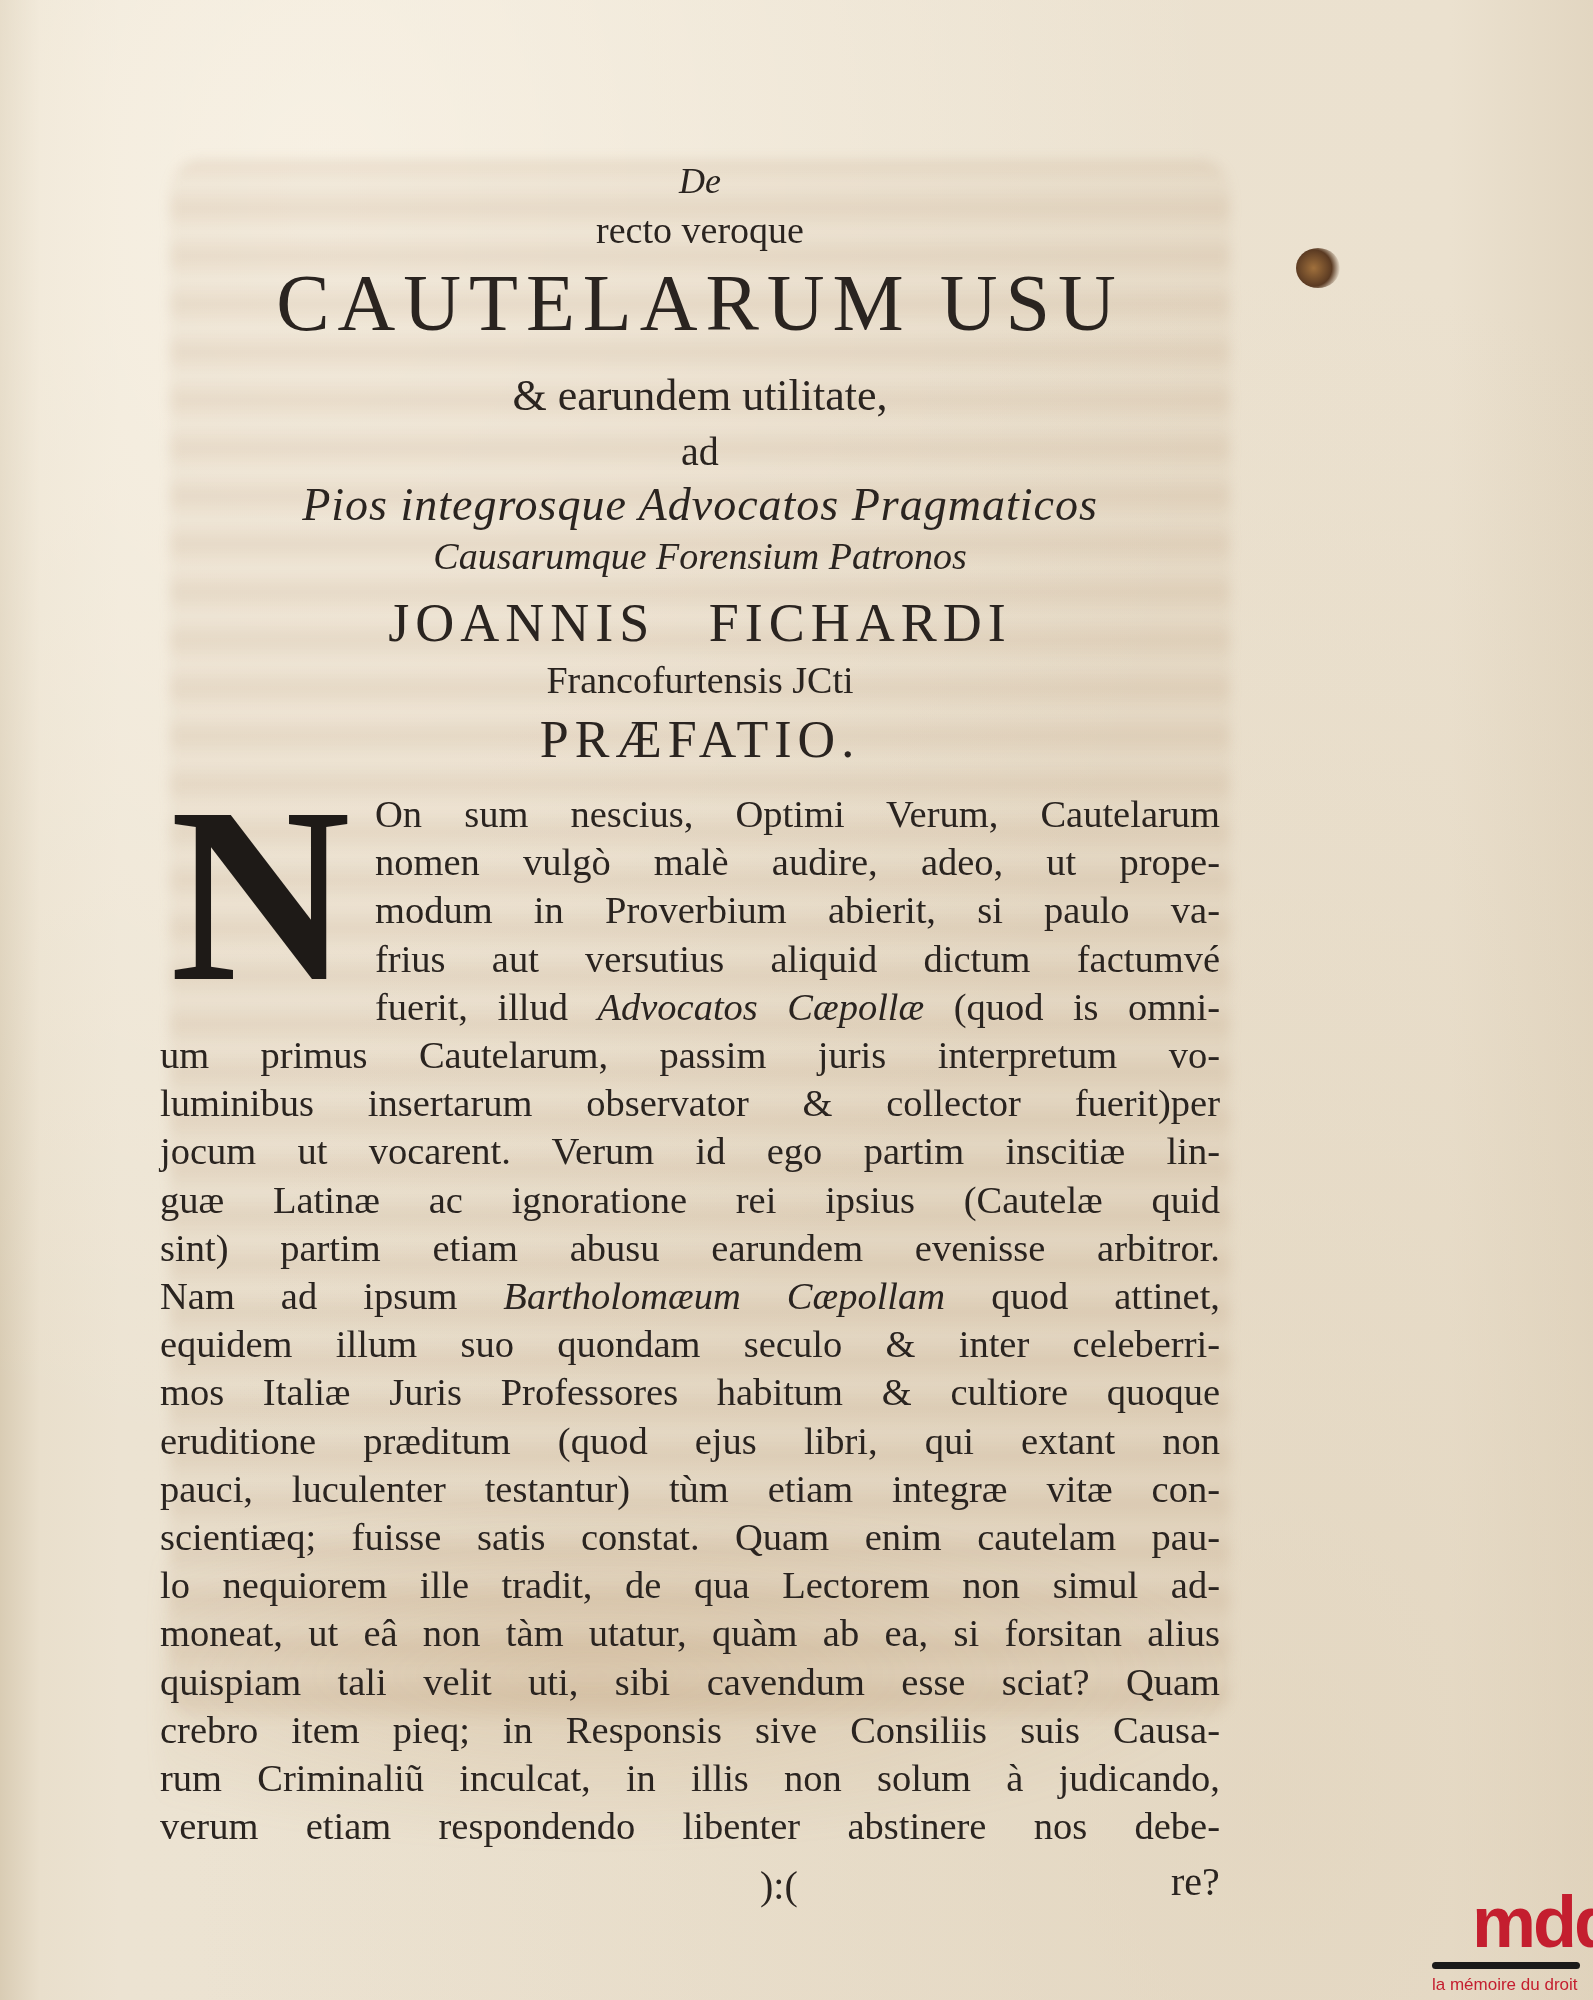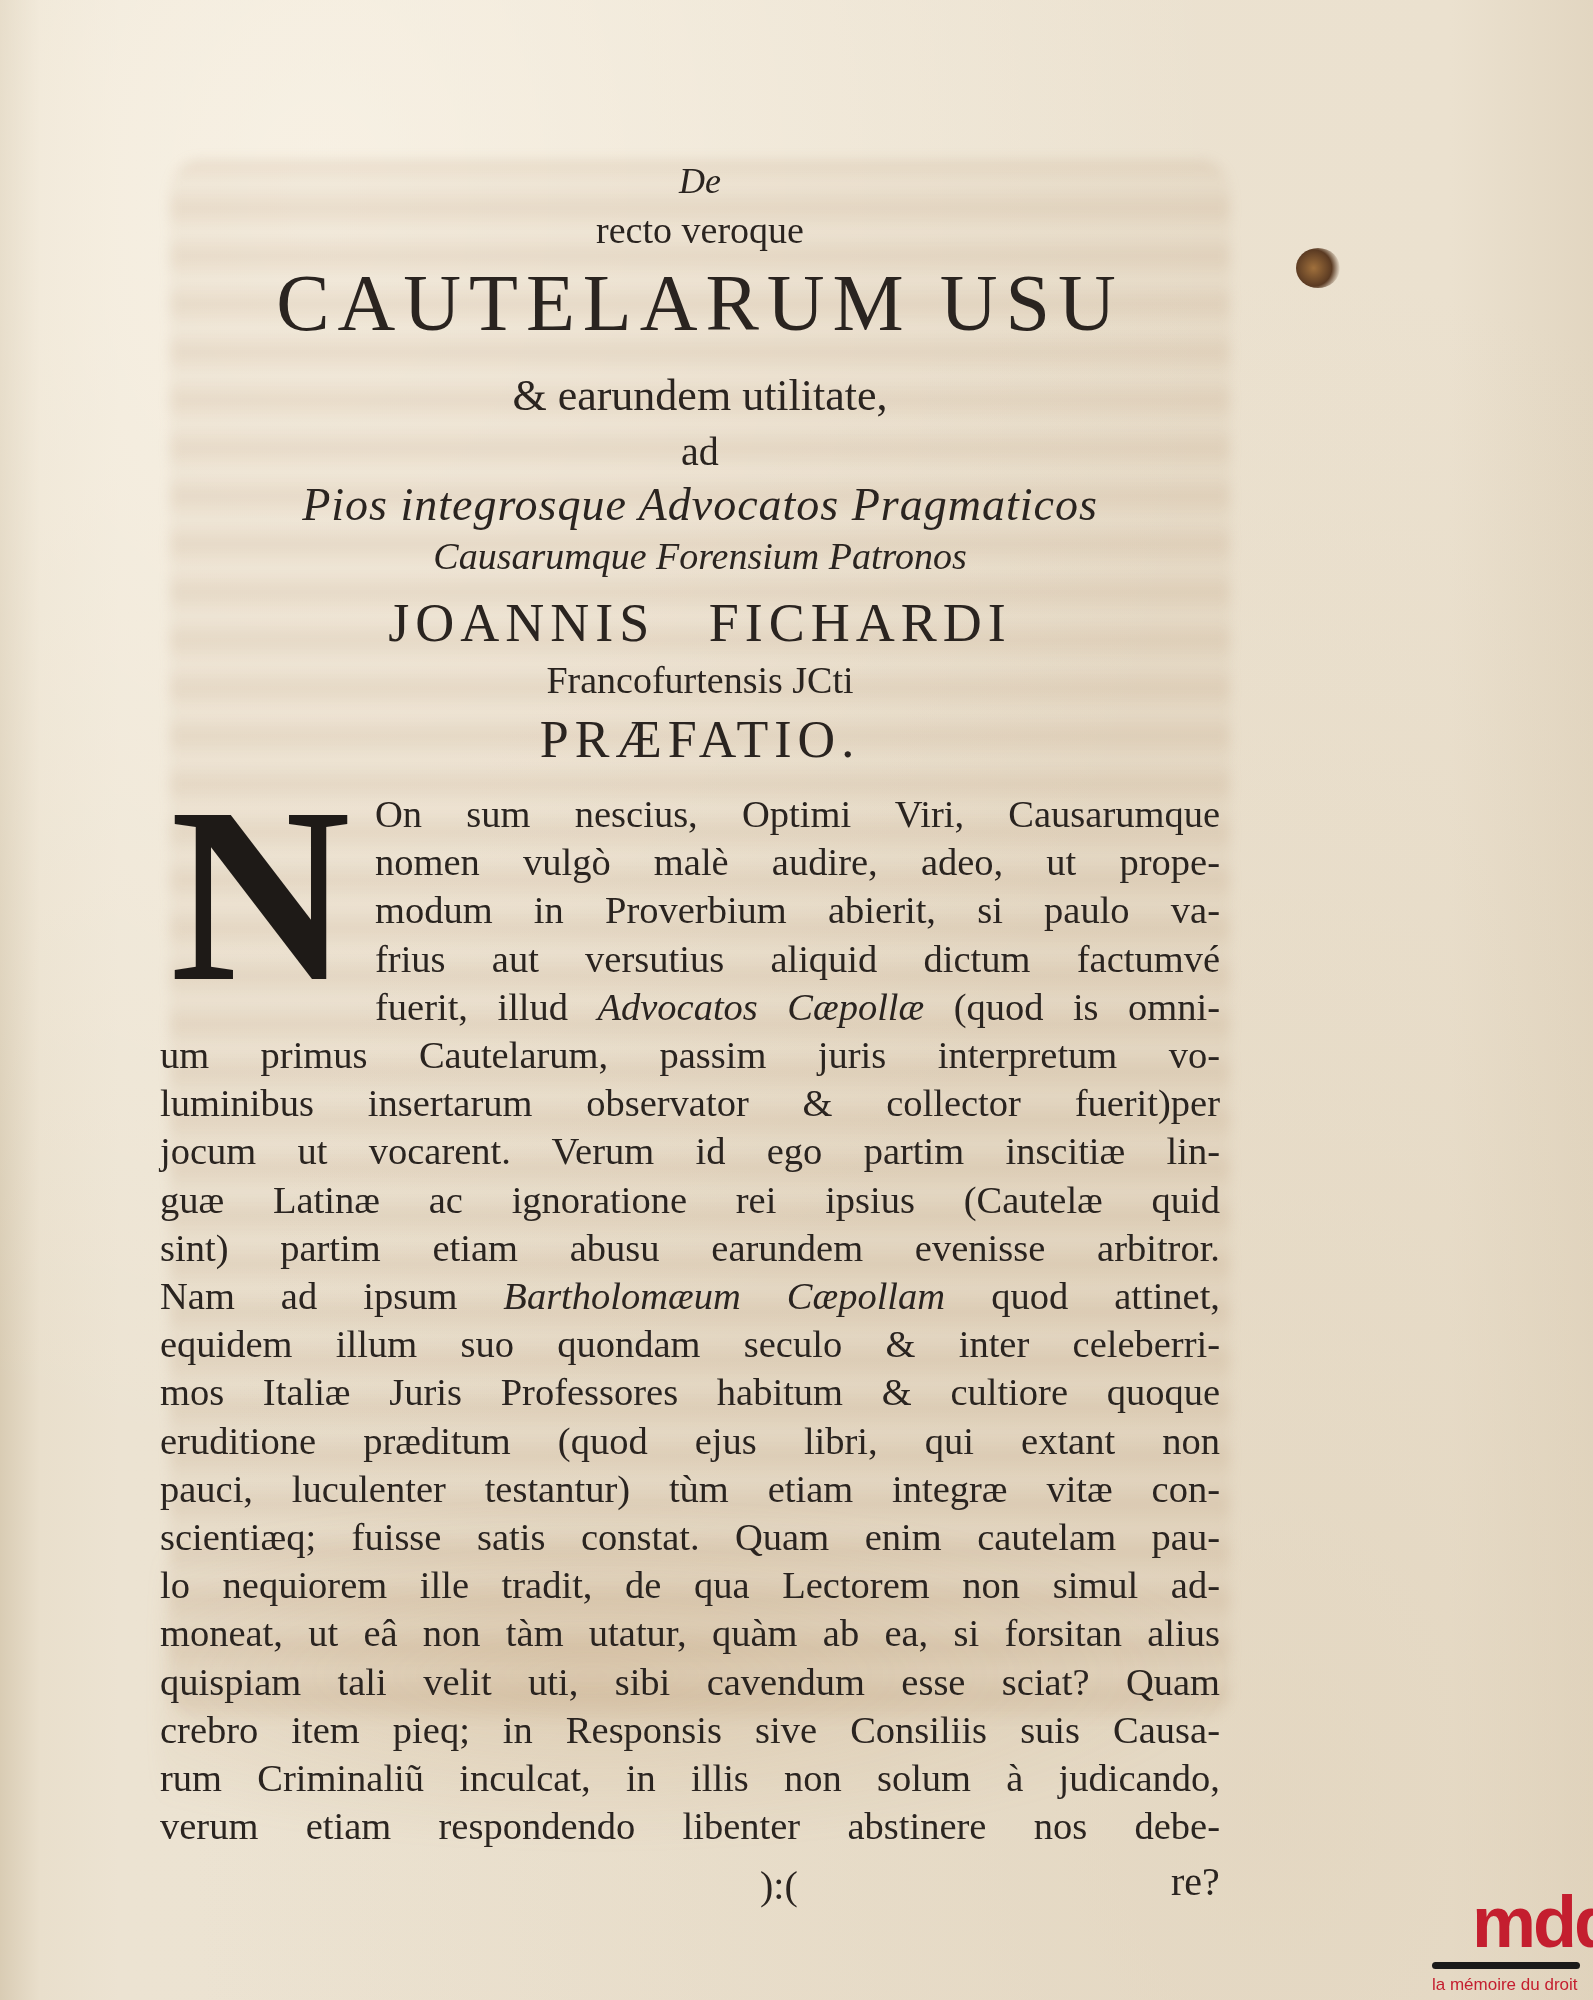--- a/index.html
+++ b/index.html
@@ -76,21 +76,21 @@
   <div class="center ad">ad</div>
   <div class="center pios">Pios integrosque Advocatos Pragmaticos</div>
   <div class="center causarum">Causarumque Forensium Patronos</div>
   <div class="center joannis">JOANNIS FICHARDI</div>
   <div class="center franco">Francofurtensis JCti</div>
   <div class="center praefatio">PRÆFATIO.</div>
 
   <div class="dropcap">N</div>
 
   <div class="body-text">
-    <span class="line indented">On sum nescius, Optimi Viri, Causarumque</span>
+    <span class="line indented">On sum nescius, Optimi Verum, Cautelarum</span>
     <span class="line indented">nomen vulgò malè audire, adeo, ut prope-</span>
     <span class="line indented">modum in Proverbium abierit, si paulo va-</span>
     <span class="line indented">frius aut versutius aliquid dictum factumvé</span>
     <span class="line indented">fuerit, illud <i>Advocatos Cæpollæ</i> (quod is omni-</span>
     <span class="line">um primus Cautelarum, passim juris interpretum vo-</span>
     <span class="line">luminibus insertarum observator &amp; collector fuerit)per</span>
     <span class="line">jocum ut vocarent. Verum id ego partim inscitiæ lin-</span>
     <span class="line">guæ Latinæ ac ignoratione rei ipsius (Cautelæ quid</span>
     <span class="line">sint) partim etiam abusu earundem evenisse arbitror.</span>
     <span class="line">Nam ad ipsum <i>Bartholomæum Cæpollam</i> quod attinet,</span>

